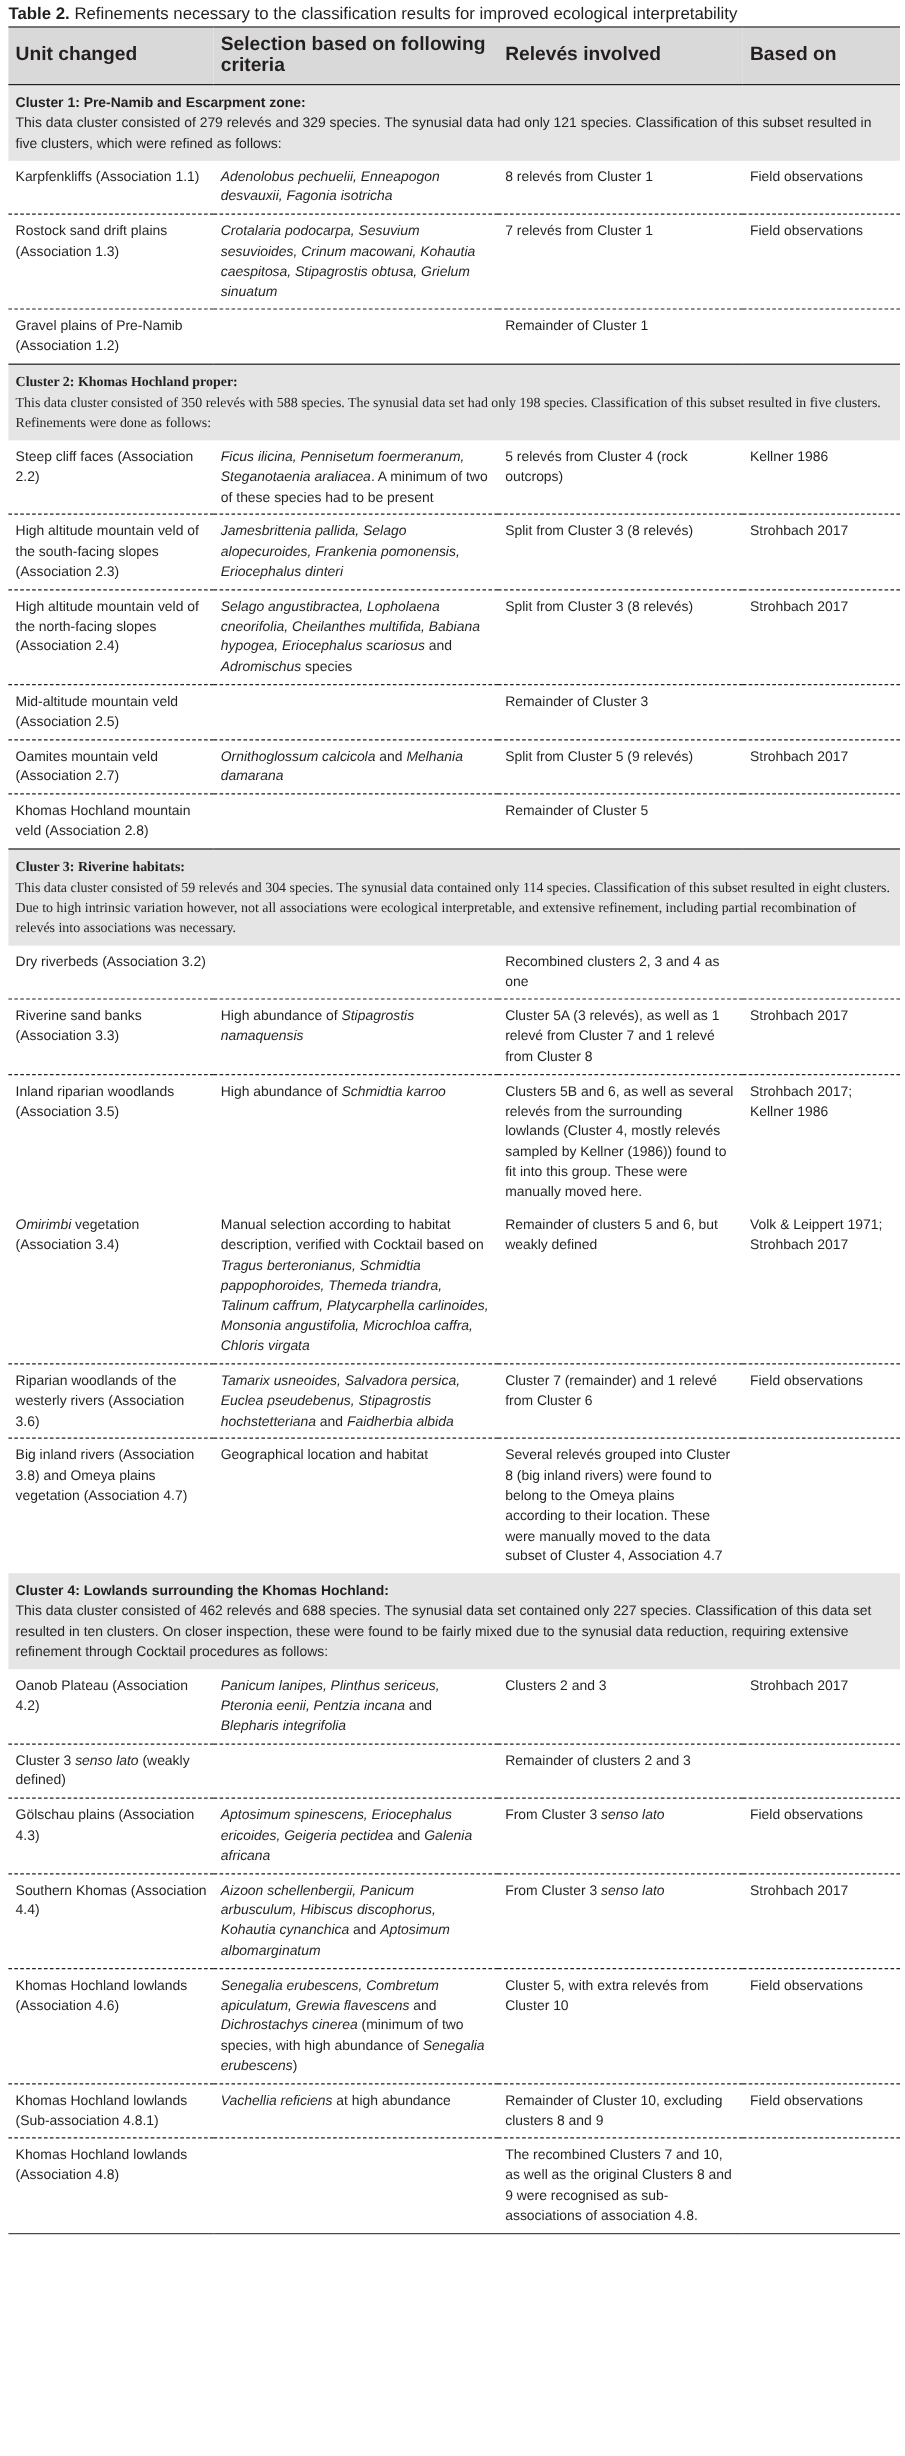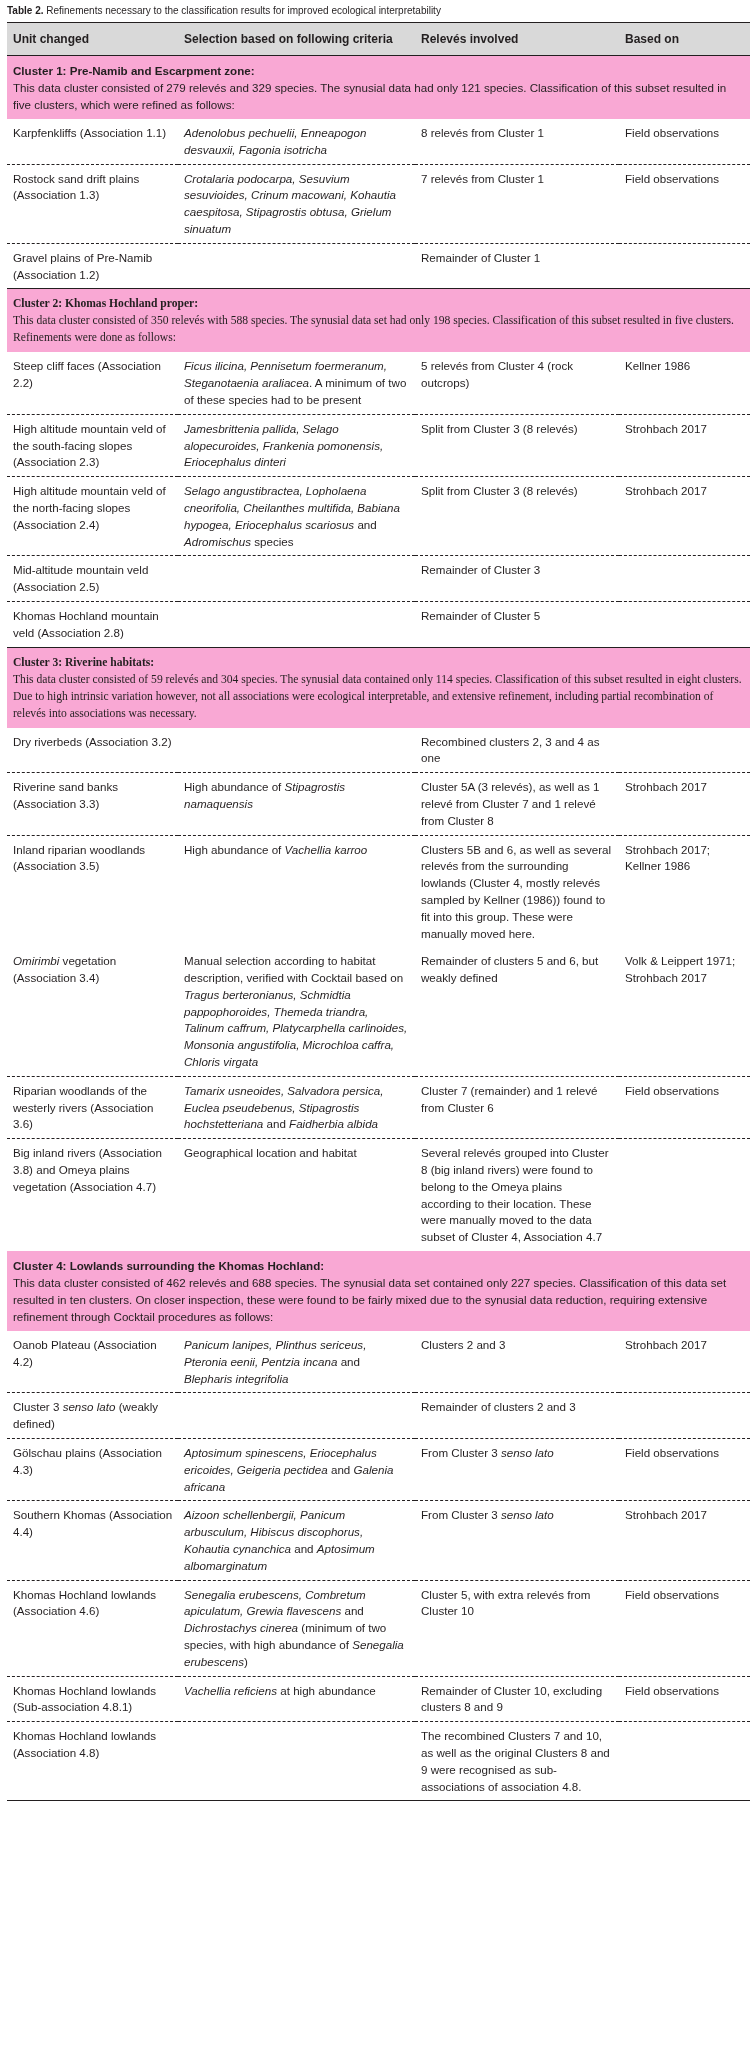--- a/index.html
+++ b/index.html
@@ -4,21 +4,21 @@
 <style>
   html, body { margin: 0; padding: 0; background: #ffffff; }
   body {
     width: 754px;
     font-family: "Liberation Sans", "DejaVu Sans", sans-serif;
     color: #231f20;
     font-size: 11.6px;
     line-height: 16.8px;
   }
   .caption {
-    font-size: 10px;
+    font-size: 14px;
     padding: 3px 7px 0 7px;
     height: 19px;
     white-space: nowrap;
   }
   .caption .lbl { font-weight: bold; }
   table {
     border-collapse: collapse;
     width: 743px;
     margin-left: 7px;
     table-layout: fixed;
@@ -27,25 +27,25 @@
   col.c2 { width: 237px; }
   col.c3 { width: 204px; }
   col.c4 { width: 131px; }
   thead tr { background: #d9d9d9; }
   thead th {
     text-align: left;
     font-weight: bold;
     padding: 7px 4px 6px 6px;
     border-top: 1.5px solid #231f20;
     border-bottom: 1.5px solid #231f20;
-    font-size: 12px;
+    font-size: 16px;
     height: 19px;
   }
   tr.cluster td {
-    background: #f9a8d4;
+    background: #e5e5e5;
     padding: 6px 6px 6px 6px;
     line-height: 17px;
   }
   tr.cluster.solid-top td { border-top: 1.5px solid #231f20; font-family: Liberation Serif, serif; }
   tr.cluster .ctitle { font-weight: bold; display: block; }
   tr.row td {
     vertical-align: top;
     padding: 6px 4px 5px 6px;
   }
   tr.row.dash td { border-bottom: 1px dashed #231f20; }
@@ -116,20 +116,26 @@
         <td><span class="it">Selago angustibractea, Lopholaena cneorifolia, Cheilanthes multifida, Babiana hypogea, Eriocephalus scariosus</span><span> and </span><span class="it">Adromischus</span><span> species</span></td>
         <td><span>Split from Cluster 3 (8 relevés)</span></td>
         <td>Strohbach 2017</td>
       </tr>
       <tr class="row dash">
         <td><span>Mid-altitude mountain veld (Association 2.5)</span></td>
         <td></td>
         <td><span>Remainder of Cluster 3</span></td>
         <td></td>
       </tr>
+      <tr class="row dash">
+        <td><span>Oamites mountain veld (Association 2.7)</span></td>
+        <td><span class="it">Ornithoglossum calcicola</span><span> and </span><span class="it">Melhania damarana</span></td>
+        <td><span>Split from Cluster 5 (9 relevés)</span></td>
+        <td>Strohbach 2017</td>
+      </tr>
       <tr class="row">
         <td><span>Khomas Hochland mountain veld (Association 2.8)</span></td>
         <td></td>
         <td><span>Remainder of Cluster 5</span></td>
         <td></td>
       </tr>
       <tr class="cluster solid-top">
         <td colspan="4"><span class="ctitle">Cluster 3: Riverine habitats:</span><span>This data cluster consisted of 59 relevés and 304 species. The synusial data contained only 114 species. Classification of this subset resulted in eight clusters. Due to high intrinsic variation however, not all associations were ecological interpretable, and extensive refinement, including partial recombination of relevés into associations was necessary.</span></td>
       </tr>
       <tr class="row dash">
@@ -139,21 +145,21 @@
         <td></td>
       </tr>
       <tr class="row dash">
         <td><span>Riverine sand banks (Association 3.3)</span></td>
         <td><span>High abundance of </span><span class="it">Stipagrostis namaquensis</span></td>
         <td><span>Cluster 5A (3 relevés), as well as 1 relevé from Cluster 7 and 1 relevé from Cluster 8</span></td>
         <td>Strohbach 2017</td>
       </tr>
       <tr class="row">
         <td><span>Inland riparian woodlands (Association 3.5)</span></td>
-        <td><span>High abundance of </span><span class="it">Vachellia karroo</span></td>
+        <td><span>High abundance of </span><span class="it">Schmidtia karroo</span></td>
         <td><span>Clusters 5B and 6, as well as several relevés from the surrounding lowlands (Cluster 4, mostly relevés sampled by Kellner (1986)) found to fit into this group. These were manually moved here.</span></td>
         <td>Strohbach 2017; Kellner 1986</td>
       </tr>
       <tr class="row dash">
         <td><span class="it">Omirimbi</span><span> vegetation (Association 3.4)</span></td>
         <td><span>Manual selection according to habitat description, verified with Cocktail based on </span><span class="it">Tragus berteronianus, Schmidtia pappophoroides, Themeda triandra, Talinum caffrum, Platycarphella carlinoides, Monsonia angustifolia, Microchloa caffra, Chloris virgata</span></td>
         <td><span>Remainder of clusters 5 and 6, but weakly defined</span></td>
         <td>Volk &amp; Leippert 1971; Strohbach 2017</td>
       </tr>
       <tr class="row dash">

